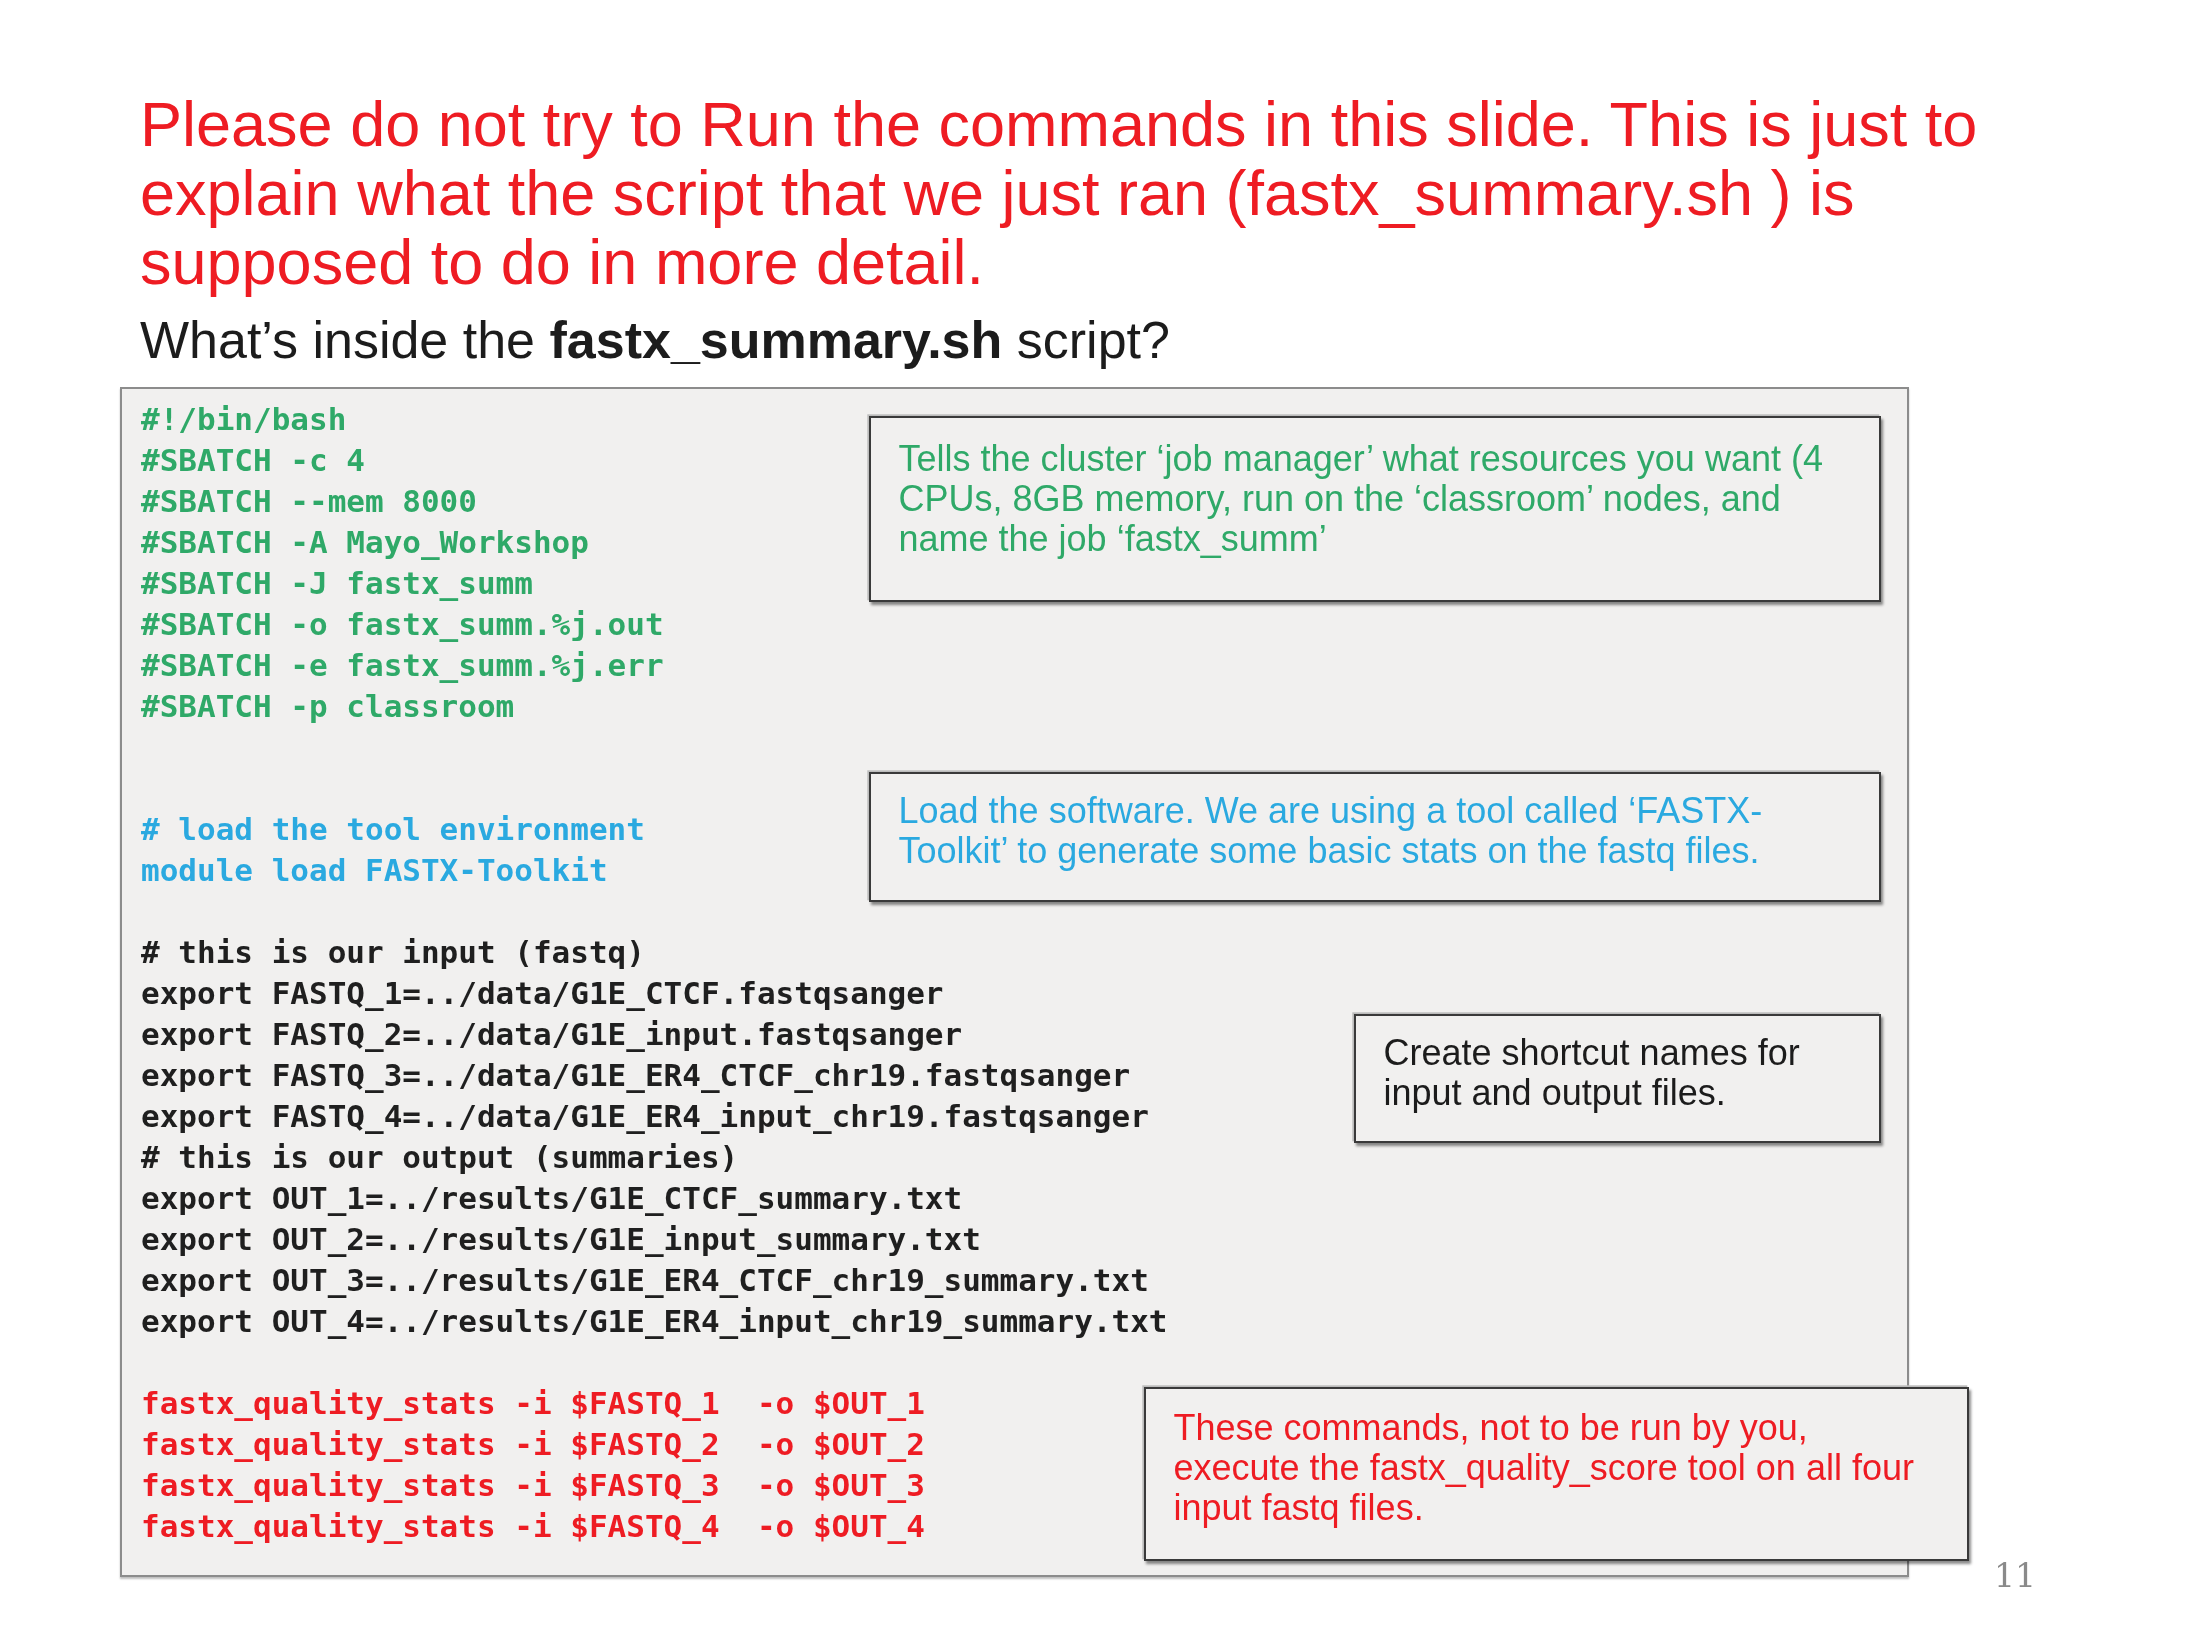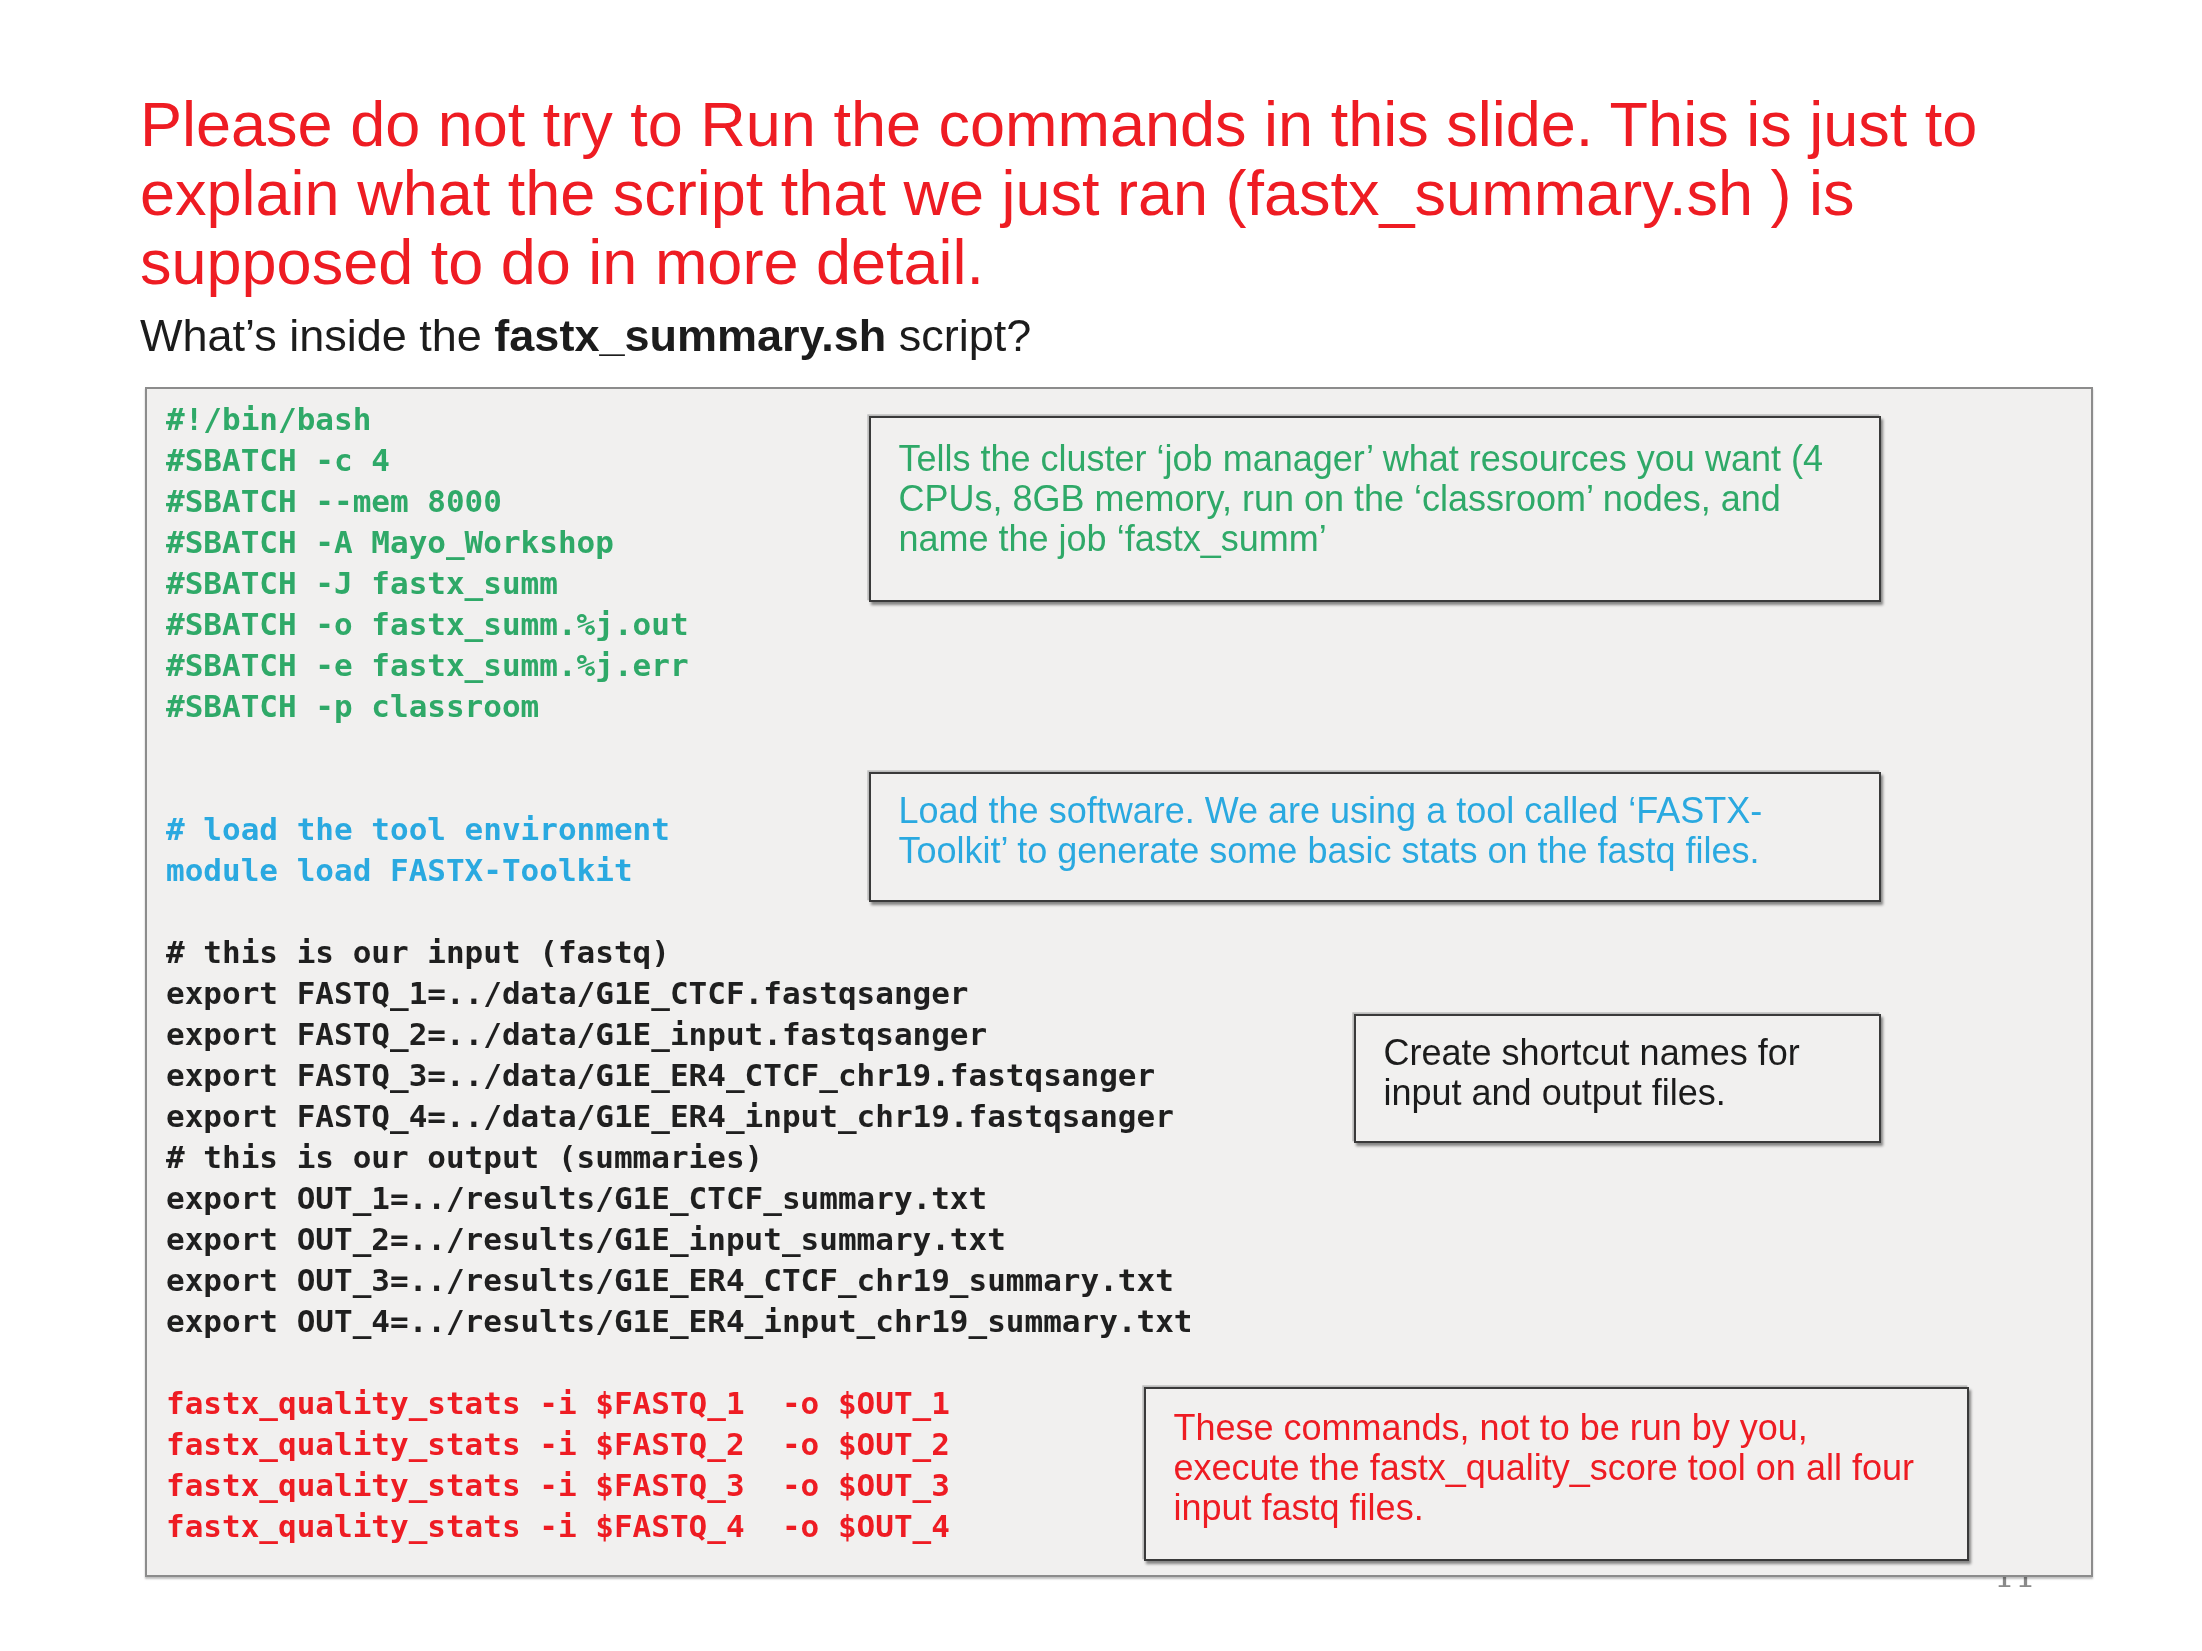--- a/index.html
+++ b/index.html
@@ -6,32 +6,31 @@
   .slide{
     position:relative;width:2203px;height:1652px;background:#ffffff;overflow:hidden;
     font-family:"Liberation Sans",sans-serif;
   }
   .warning{
     position:absolute;left:140px;top:90px;width:1962px;
     font-size:63px;line-height:69px;color:var(--red);
   }
   .question{
     position:absolute;left:140px;top:310px;
-    font-size:45px;color:#1c1c1c;white-space:nowrap;
+    font-size:52px;color:#1c1c1c;white-space:nowrap;
   }
   .question .b{font-weight:bold;}
   .pagenum{
     position:absolute;left:1994px;top:1556px;z-index:0;
     font-family:"DejaVu Serif",serif;font-size:33px;color:#8a8a8a;
   }
   .codebox{
-    position:absolute;left:120px;top:387px;width:1948px;height:1190px;z-index:1;
+    position:absolute;left:120px;top:387px;width:1789px;height:1190px;z-index:1;
     background:#f1f0ef;border:2.6px solid #8c8c8c;box-sizing:border-box;
     box-shadow:0 1.7px 1.7px rgba(0,0,0,0.25);
-    margin-left:25px;
   }
   .code{
     position:absolute;left:19px;top:10.3px;margin:0;
     font-family:"DejaVu Sans Mono",monospace;font-weight:bold;
     font-size:31px;line-height:41px;color:var(--codeblack);
   }
   .ln.green{color:var(--green);}
   .ln.blue{color:var(--blue);}
   .ln.red{color:var(--red);}
   .ln.black{color:var(--codeblack);}

